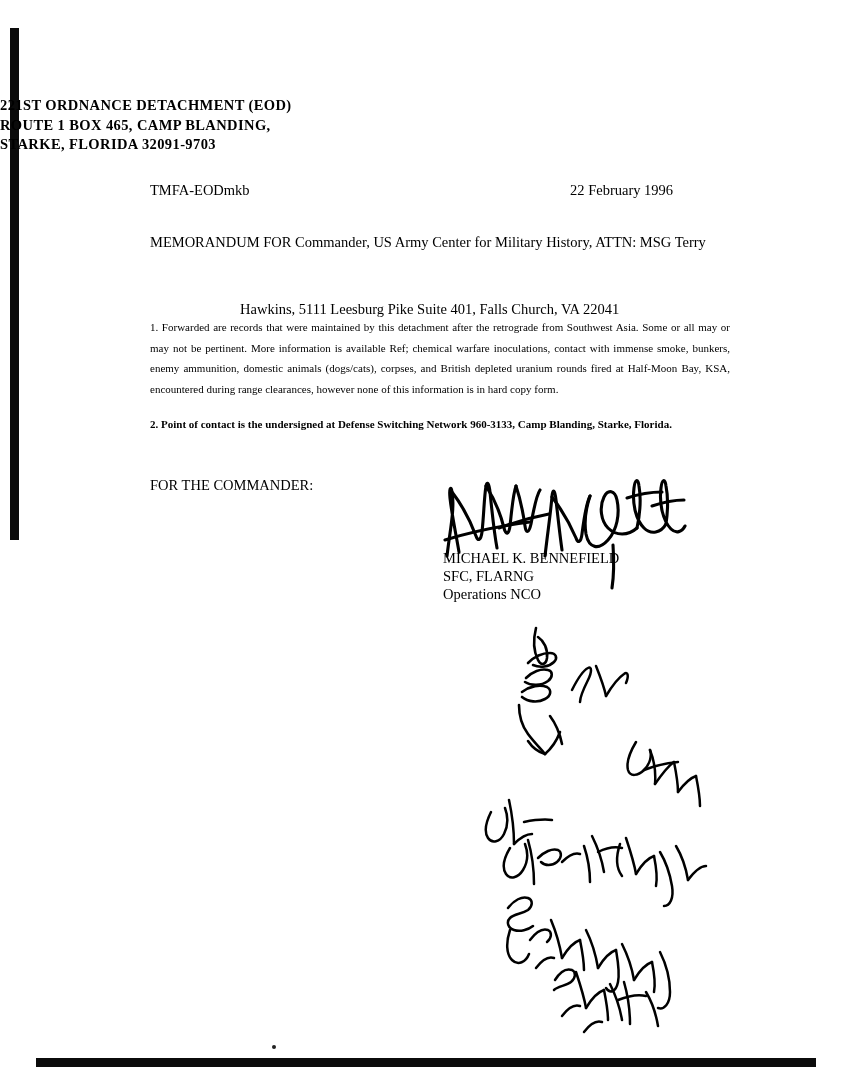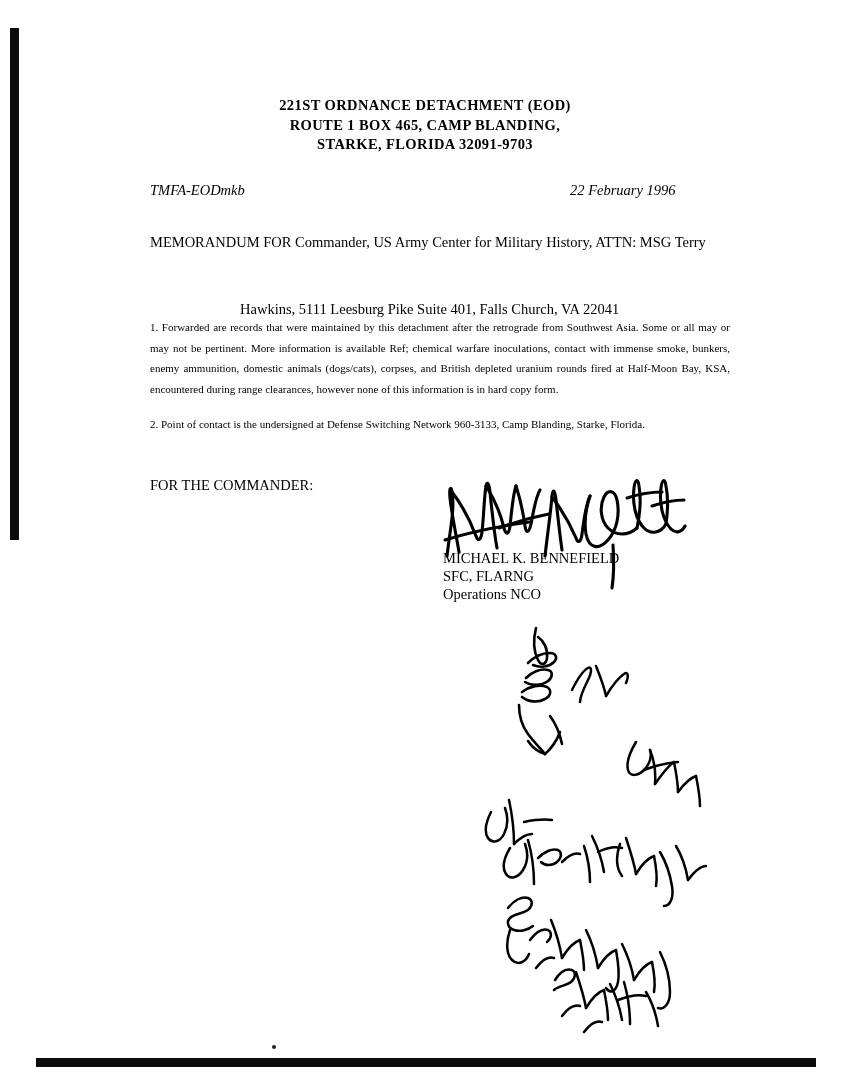--- a/index.html
+++ b/index.html
@@ -49,34 +49,33 @@
     top: 0;
     width: 850px;
     height: 1087px;
   }
 
   .letterhead {
     position: absolute;
     left: 0;
     top: 96px;
     width: 850px;
-    text-align: center;
+    text-align: left;
     font-weight: bold;
     font-size: 14.5px;
     line-height: 19.5px;
     letter-spacing: 0.4px;
   }
 
   .row-file-date {
     position: absolute;
     left: 150px;
     top: 182px;
     width: 550px;
     font-size: 14.5px;
-    font-style: italic;
   }
   .row-file-date .file-no {
     display: inline-block;
   }
   .row-file-date .date {
     position: absolute;
     left: 420px;
     top: 0;
     white-space: nowrap;
   }
@@ -104,21 +103,21 @@
 
   .para {
     position: absolute;
     left: 150px;
     width: 580px;
     font-size: 11px;
     line-height: 20.5px;
     text-align: justify;
   }
   .para-1 { top: 317px; }
-  .para-2 { top: 414px; }
+  .para-2 { top: 414px; font-weight: bold; }
 
   .for-commander {
     position: absolute;
     left: 150px;
     top: 461px;
     font-size: 14.5px;
     margin-top: 16px;
   }
 
   .sig-block {

